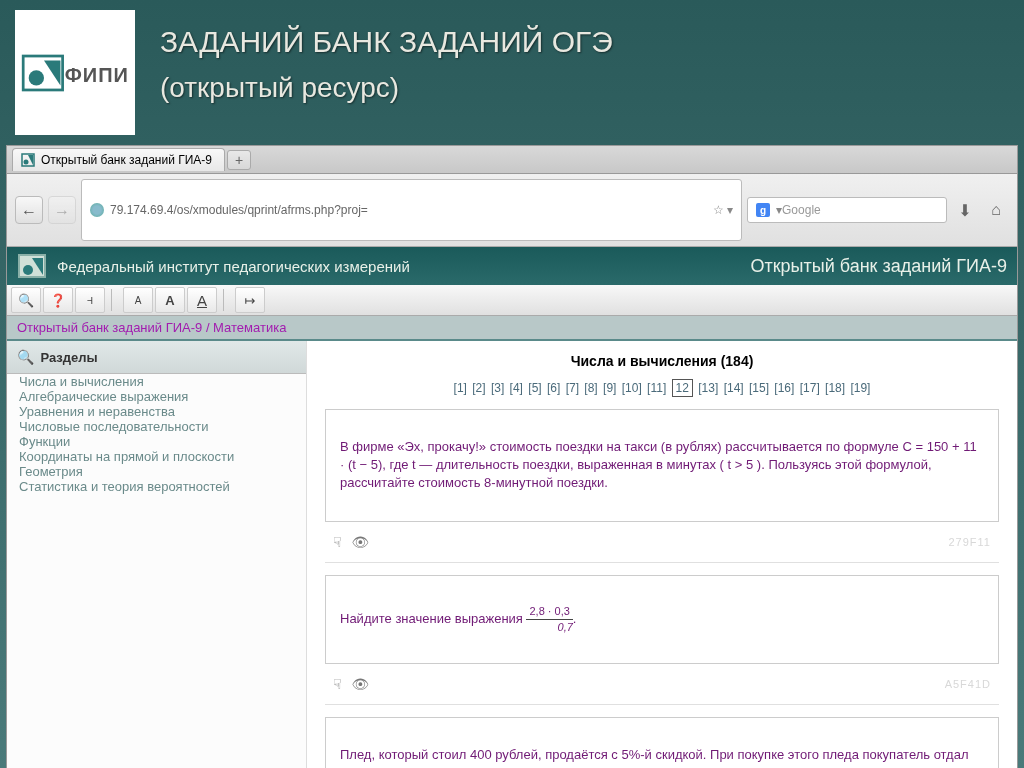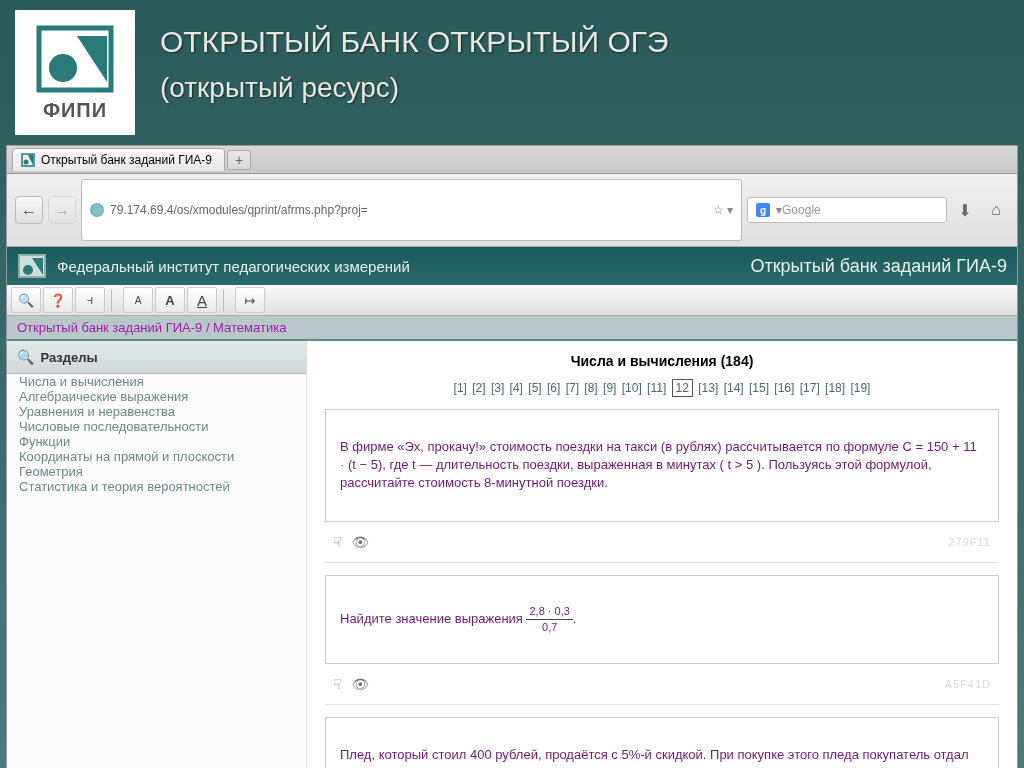--- a/index.html
+++ b/index.html
@@ -1,20 +1,20 @@
 <!DOCTYPE html>
 <html><head>
 <meta charset="utf-8">
 <style>
 * { margin: 0; padding: 0; box-sizing: border-box; }
 body { font-family: Arial, sans-serif; font-size: 13px; background: linear-gradient(180deg, #2a5a5a 0%, #3a6a6a 50%, #4a7a7a 100%); width: 1024px; height: 768px; overflow: hidden; }
 
 
 .slide-header { display: flex; align-items: flex-start; padding: 10px 15px; }
-.logo-box { background: #fff; width: 120px; height: 125px; display: flex; flex-direction: column; align-items: center; justify-content: center; padding: 22px; }
+.logo-box { background: #fff; width: 120px; height: 125px; display: flex; align-items: center; justify-content: center; padding: 6px; }
 .logo-icon { width: 80px; height: 70px; position: relative; }
 .logo-svg { width: 100%; height: 100%; }
 .logo-text { color: #555; font-size: 20px; font-weight: bold; margin-top: 5px; letter-spacing: 1px; }
 .slide-title { color: #e8e8e0; font-size: 30px; font-weight: normal; padding-left: 25px; padding-top: 15px; text-shadow: 1px 1px 2px rgba(0,0,0,0.5); }
 .slide-subtitle { display: block; font-size: 28px; margin-top: 13px; }
 
 
 .browser { background: #e8e8e8; margin: 0 6px; border: 1px solid #999; }
 .tab-bar { background: linear-gradient(#d8d8d8, #c8c8c8); display: flex; align-items: center; height: 28px; padding: 0 5px; border-bottom: 1px solid #999; }
 .tab { background: linear-gradient(#f8f8f8, #e8e8e8); border: 1px solid #aaa; border-bottom: none; border-radius: 4px 4px 0 0; padding: 4px 12px 4px 8px; display: flex; align-items: center; margin-right: 2px; font-size: 12px; min-width: 200px; }
@@ -55,38 +55,38 @@
 .pagination { text-align: center; margin-bottom: 14px; font-size: 12px; color: #4a6a7a; }
 .pagination span { margin: 0 1px; cursor: pointer; }
 .pagination .current { border: 1px solid #555; padding: 1px 3px; }
 
 .task { border: 1px solid #ccc; background: #fff; padding: 28px 14px; margin-bottom: 8px; font-size: 13px; line-height: 1.4; color: #701a75; }
 .task-footer { display: flex; align-items: center; padding: 4px 8px 12px 8px; border-bottom: 1px solid #e0e0e0; margin-bottom: 12px; }
 .task-footer .icons { display: flex; gap: 10px; color: #777; font-size: 14px; }
 .task-footer .task-id { margin-left: auto; color: #d8d8d8; font-size: 11px; letter-spacing: 1px; }
 .formula { display: inline-block; vertical-align: middle; font-size: 11px; }
 .frac-top { border-bottom: 1px solid #444; display: block; text-align: right; padding: 0 3px; }
-.frac-bot { display: block; text-align: center; }
+.frac-bot { display: block; text-align: right; font-style: italic; }
 </style>
 </head>
 <body>
 
 <div class="slide-header">
   <div class="logo-box">
     <div class="logo-icon">
       <svg class="logo-svg" viewBox="0 0 80 70">
         <rect x="4" y="4" width="72" height="62" fill="none" stroke="#2a7a7a" stroke-width="5"></rect>
         <circle cx="28" cy="44" r="14" fill="#2a7a7a"></circle>
         <path d="M 42 12 L 72 12 L 72 58 Z" fill="#2a7a7a"></path>
       </svg>
     </div>
     <div class="logo-text">ФИПИ</div>
   </div>
   <div class="slide-title">
-    <span>ОТКРЫТЫЙ БАНК ОТКРЫТЫЙ ОГЭ</span>
+    <span>ЗАДАНИЙ БАНК ЗАДАНИЙ ОГЭ</span>
     <span class="slide-subtitle">(открытый ресурс)</span>
   </div>
 </div>
 
 <div class="browser">
   <div class="tab-bar">
     <div class="tab">
       <svg class="tab-favicon" viewBox="0 0 14 14">
           <rect x="1" y="1" width="12" height="12" fill="none" stroke="#2a7a7a" stroke-width="1.5"></rect>
           <circle cx="5" cy="9" r="2.5" fill="#2a7a7a"></circle>

